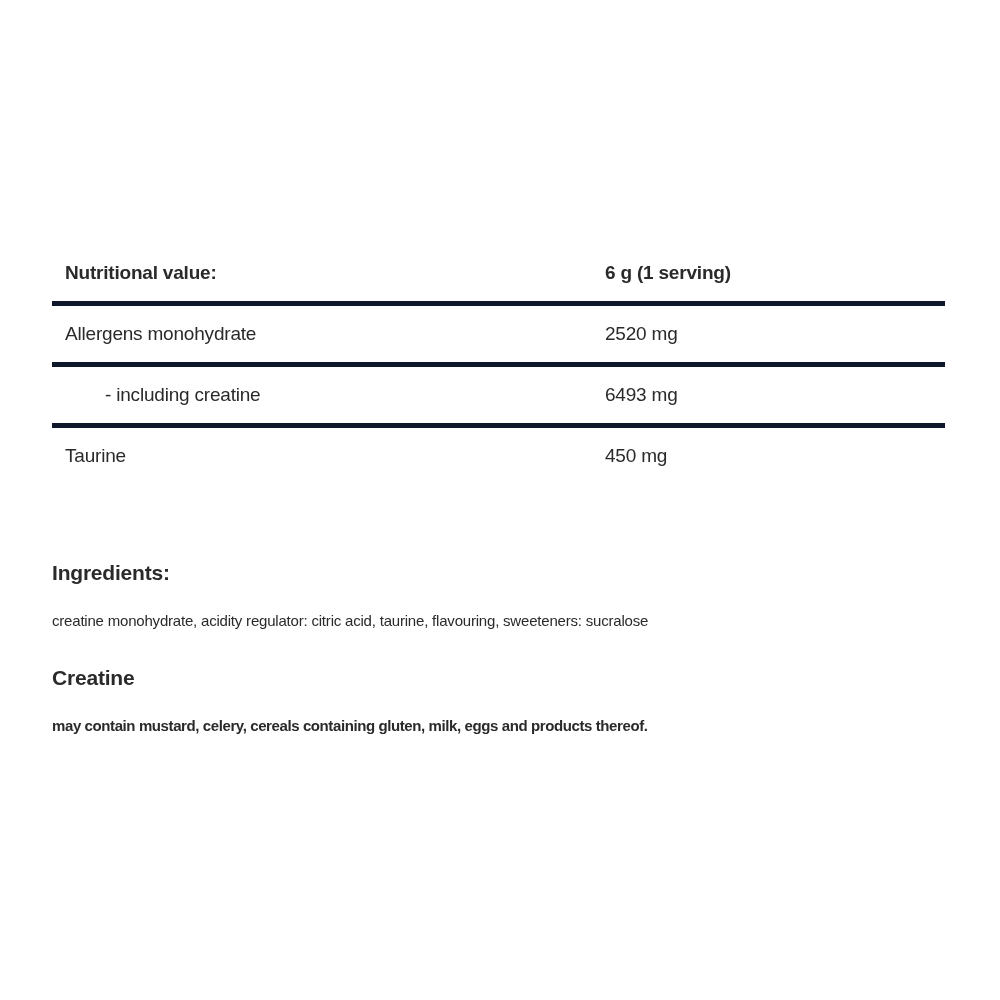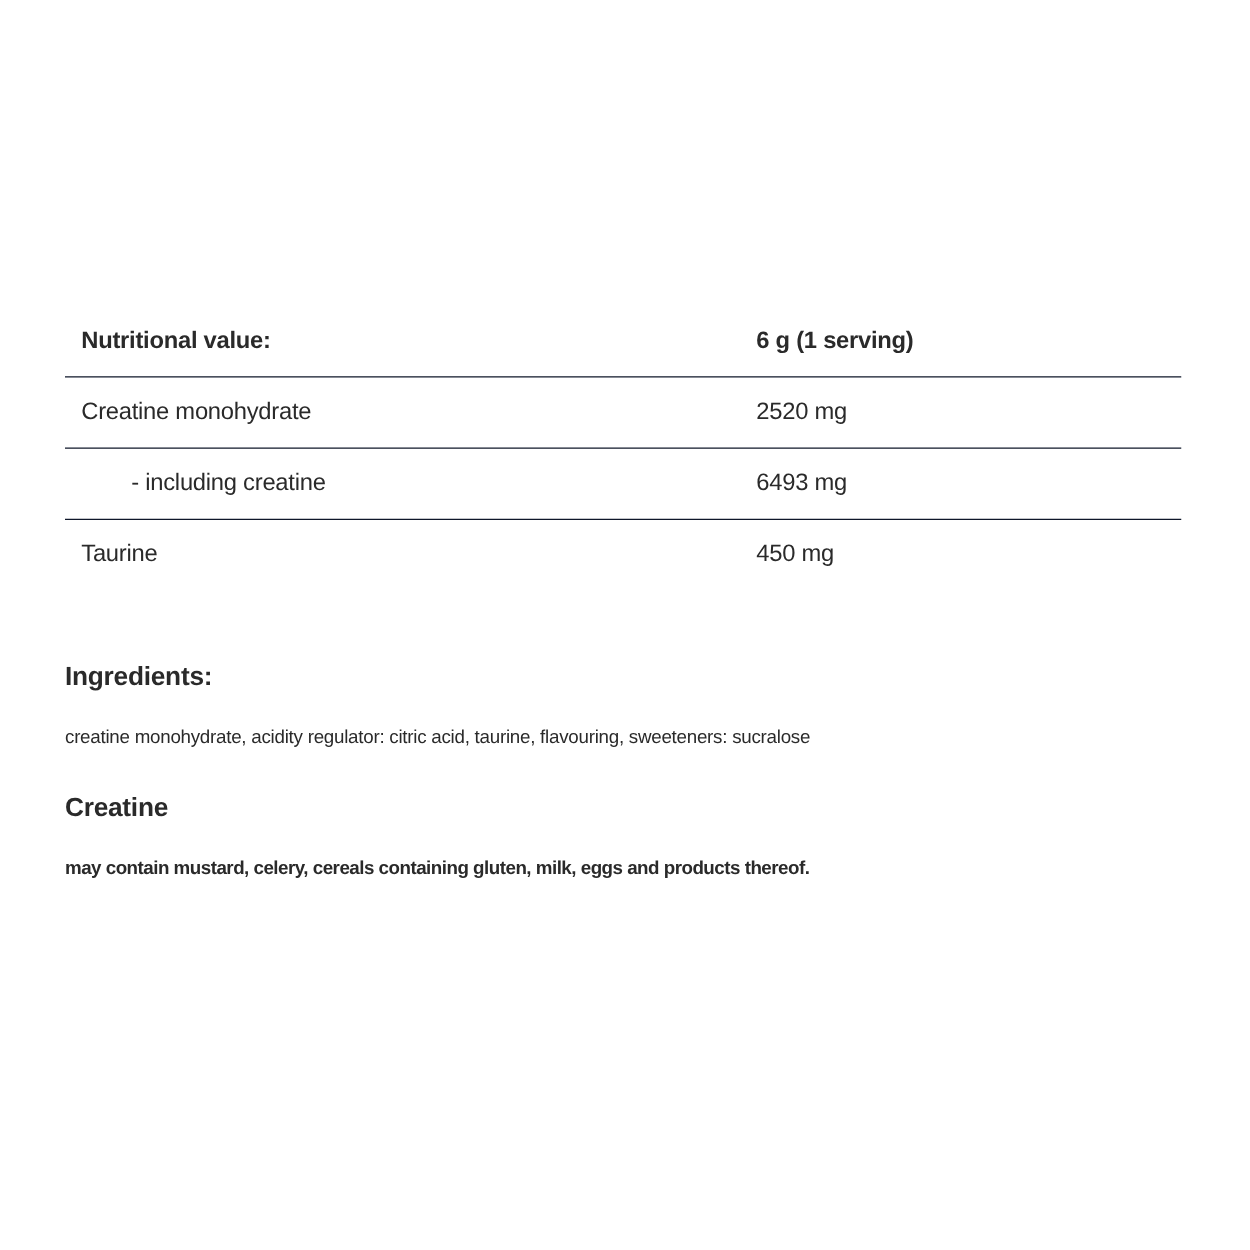--- a/index.html
+++ b/index.html
@@ -25,21 +25,21 @@
     width: 100%;
     letter-spacing: -0.2px;
   }
   .ntable .row {
     display: flex;
     align-items: center;
     height: 56px;
     font-size: 19px;
   }
   .ntable .row.bordered {
-    border-bottom: 1px solid #0f172a;
+    border-bottom: 5px solid #0f172a;
   }
   .ntable .row.header-row {
     font-weight: bold;
   }
   .cell-label {
     flex: 0 0 553px;
     box-sizing: border-box;
     padding-left: 13px;
   }
   .cell-label.indented {
@@ -49,21 +49,21 @@
     flex: 1 1 auto;
   }
   
   .section-heading {
     font-size: 21px;
     font-weight: bold;
     line-height: 28px;
     letter-spacing: -0.2px;
   }
   .ingredients-heading {
-    margin-top: 56px;
+    margin-top: 75px;
   }
   .body-text {
     font-size: 15px;
     line-height: 32px;
     letter-spacing: -0.2px;
     margin-top: 18px;
   }
   .allergens-heading {
     margin-top: 27px;
   }
@@ -77,21 +77,21 @@
 
 <div class="content">
 
   <div class="ntable">
     <div class="row header-row bordered">
       <div class="cell-label">Nutritional value:</div>
       <div class="cell-value">6 g (1 serving)</div>
     </div>
 
     <div class="row bordered">
-      <div class="cell-label">Creatine monohydrate</div>
+      <div class="cell-label">Allergens monohydrate</div>
       <div class="cell-value">2520 mg</div>
     </div>
 
     <div class="row bordered">
       <div class="cell-label indented">- including creatine</div>
       <div class="cell-value">6493 mg</div>
     </div>
 
     <div class="row">
       <div class="cell-label">Taurine</div>

